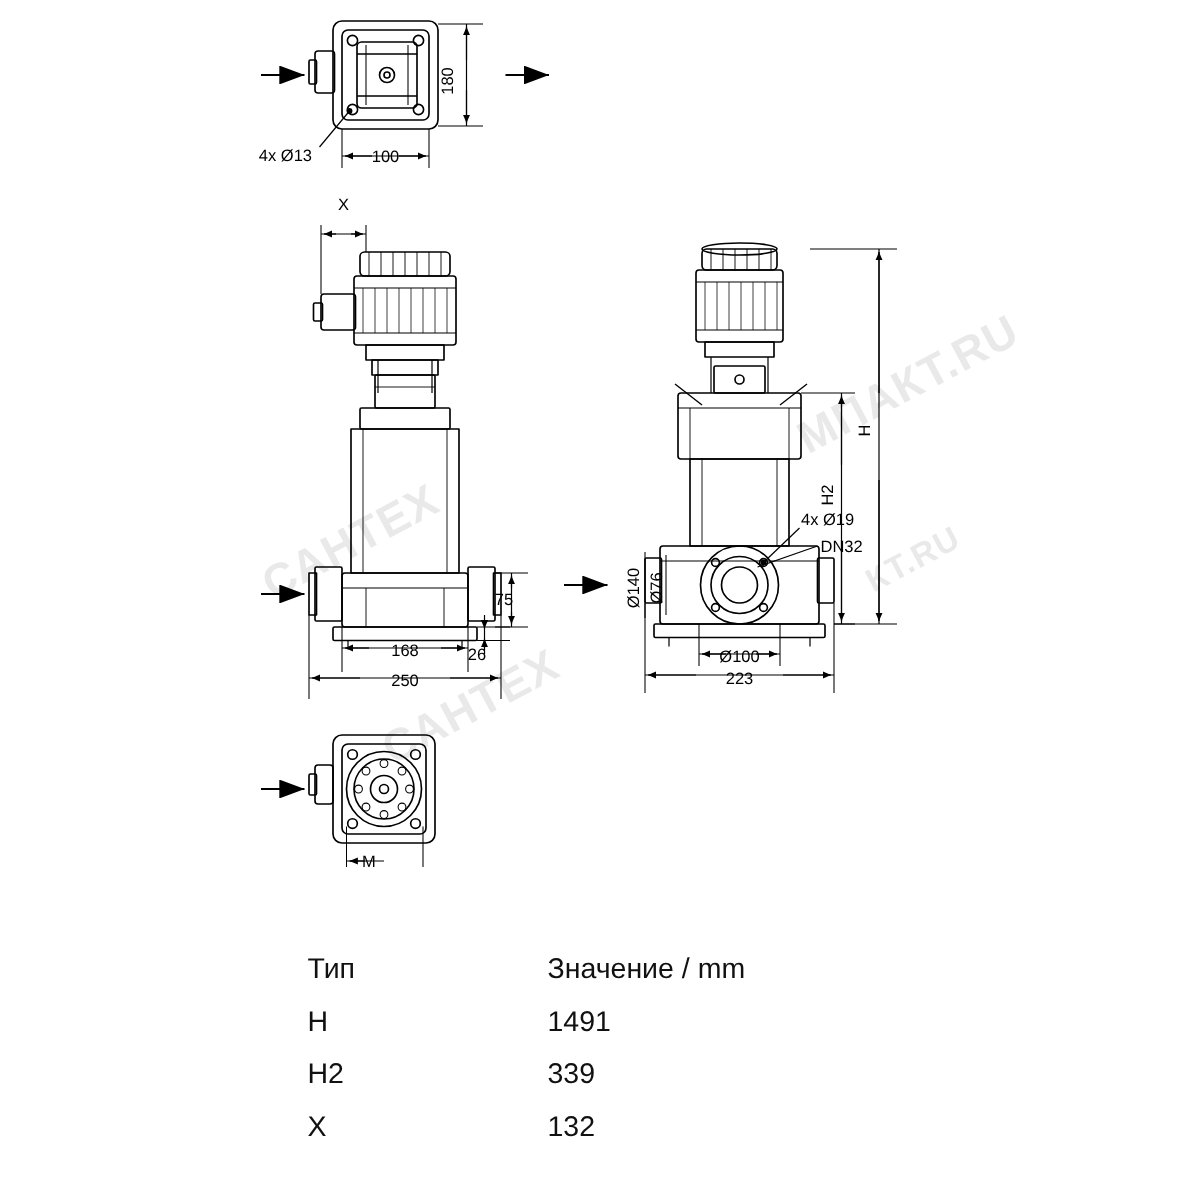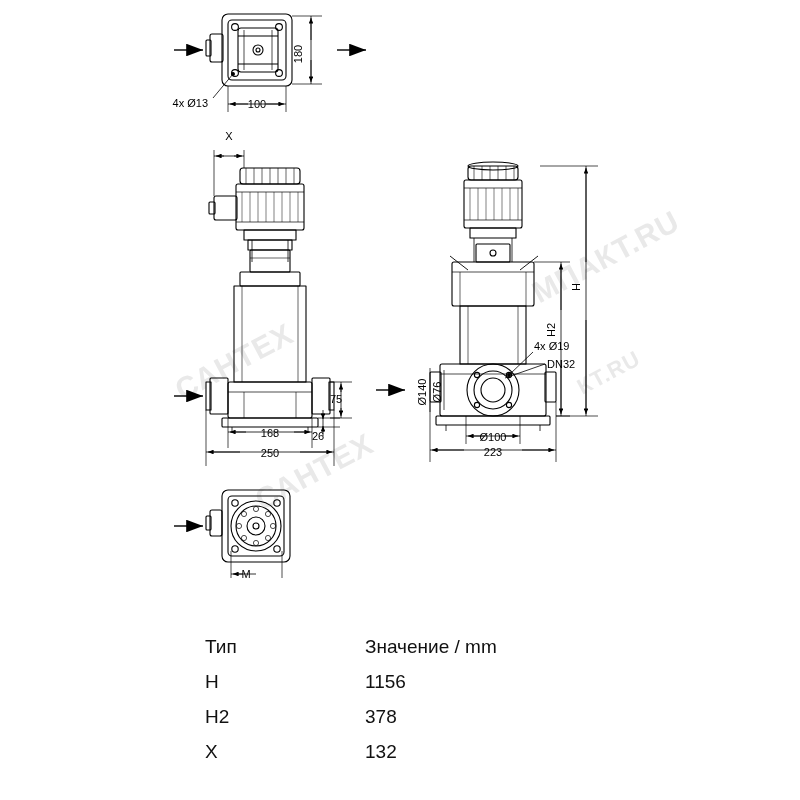--- a/index.html
+++ b/index.html
@@ -330,25 +330,25 @@
   </svg>
 
   <table class="tbl">
     <tbody>
       <tr class="head">
         <td class="c1">Тип</td>
         <td>Значение / mm</td>
       </tr>
       <tr>
         <td class="c1">H</td>
-        <td>1156</td>
+        <td>1491</td>
       </tr>
       <tr>
         <td class="c1">H2</td>
-        <td>378</td>
+        <td>339</td>
       </tr>
       <tr>
         <td class="c1">X</td>
         <td>132</td>
       </tr>
     </tbody>
   </table>
 
 </div>
 

